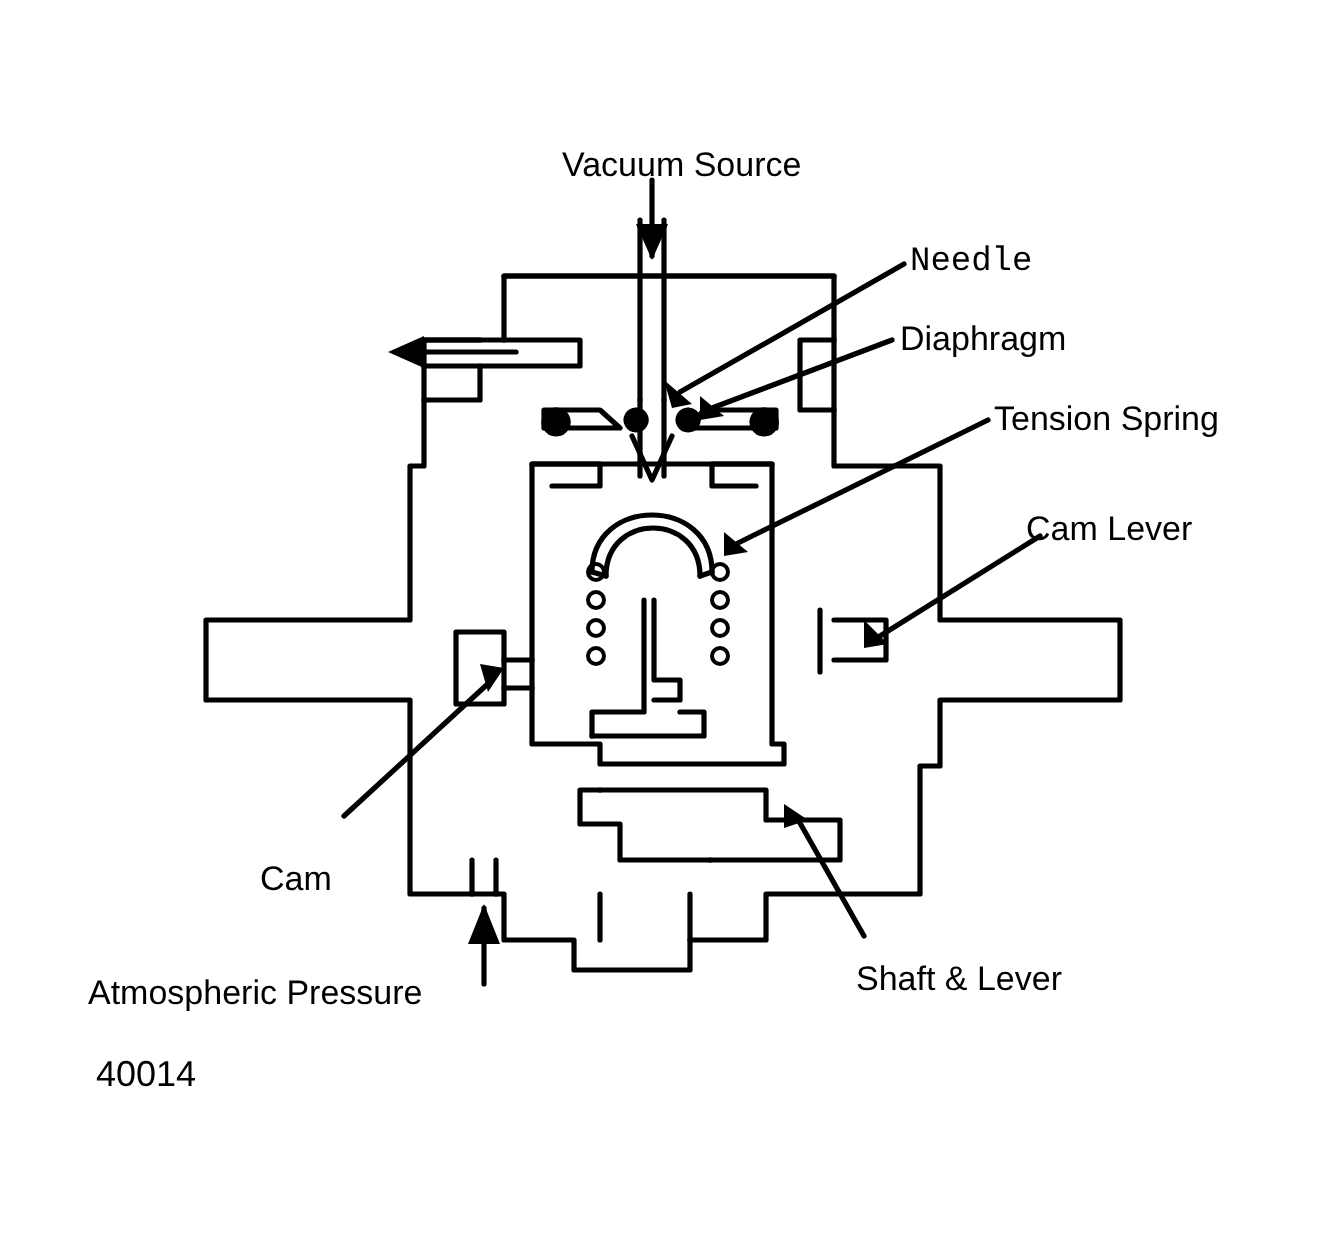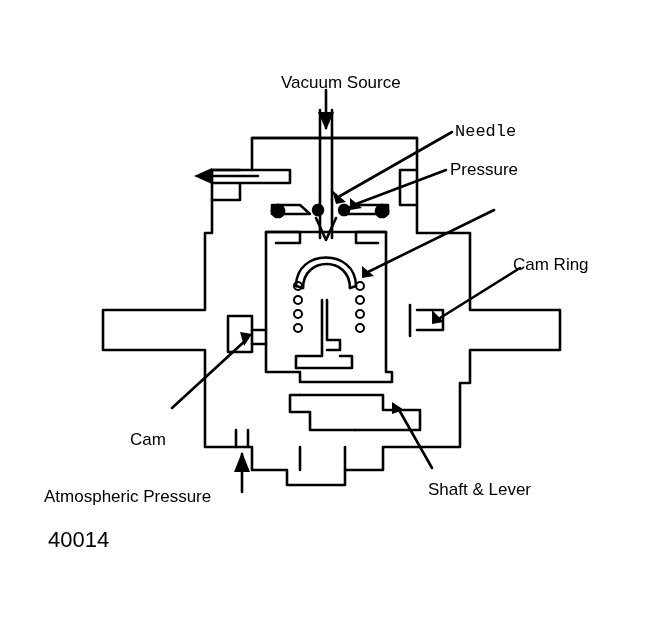--- a/index.html
+++ b/index.html
@@ -26,21 +26,21 @@
     position: absolute;
     font-family: "Liberation Sans", sans-serif;
     font-size: 17px;
     line-height: 20px;
     color: #000000;
     white-space: nowrap;
   }
   .figure-id {
     position: absolute;
     font-family: "Liberation Sans", sans-serif;
-    font-size: 22px;
+    font-size: 18px;
     color: #000000;
     white-space: nowrap;
   }
   svg { display: block; }
 </style>
 </head>
 <body>
 
 <div id="diagram-root">
 
@@ -210,25 +210,26 @@
       <path d="M 432 310 L 444 322 L 432 324 Z" fill="#000000" stroke="none"></path>
       <path d="M 240 332 L 252 334 L 244 346 Z" fill="#000000" stroke="none"></path>
       <path d="M 392 402 L 404 410 L 392 414 Z" fill="#000000" stroke="none"></path>
     </g>
   </svg>
 
   <div class="label" style="left:252px; top:73px;margin-left:29px;">Vacuum Source</div>
 
   <div class="label" style="left:455px; top:122px;font-family:Liberation Mono, monospace;">Needle</div>
 
-  <div class="label" style="left:450px; top:160px;">Pressure</div>
-
-
-
-  <div class="label" style="left:513px; top:255px;">Cam Ring</div>
+  <div class="label" style="left:450px; top:160px;">Diaphragm</div>
+
+
+  <div class="label" style="left:497px; top:200px;">Tension Spring</div>
+
+  <div class="label" style="left:513px; top:255px;">Cam Lever</div>
 
   <div class="label" style="left:130px; top:430px;">Cam</div>
 
   <div class="label" style="left:428px; top:480px;">Shaft &amp; Lever</div>
 
   <div class="label" style="left:44px; top:487px;">Atmospheric Pressure</div>
 
   <div class="figure-id" style="left:48px; top:527px;">40014</div>
 
 </div>

